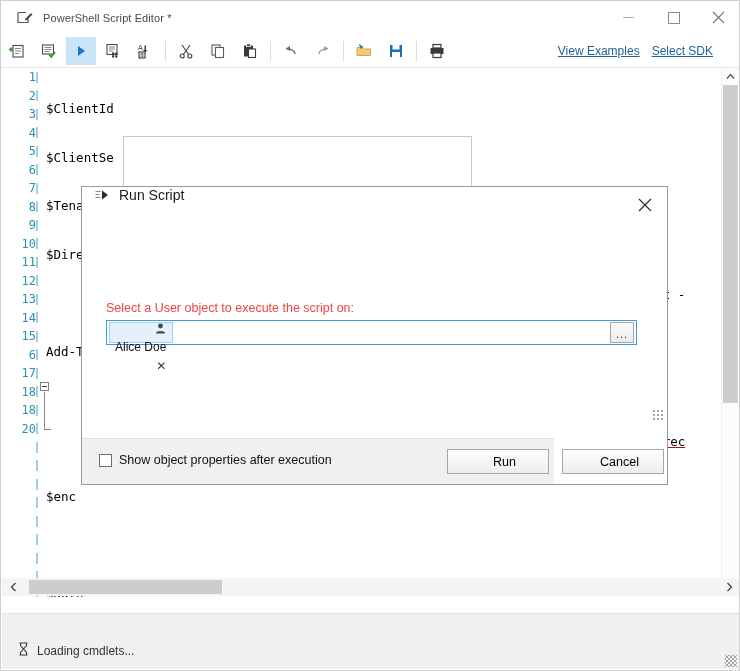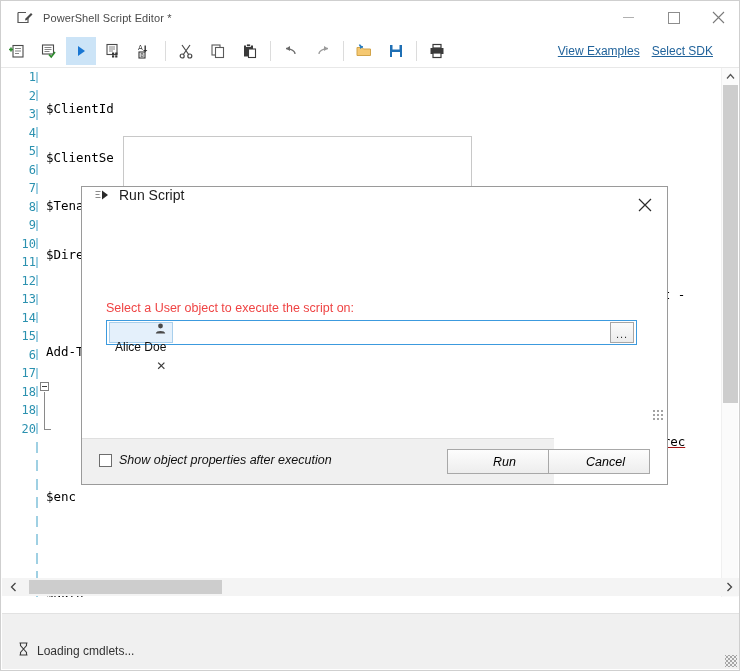--- a/index.html
+++ b/index.html
@@ -216,39 +216,39 @@
     margin-left: auto; margin-right: 2px;
     width: 24px; height: 21px;
     background: linear-gradient(#fbfbfb,#ececec);
     border: 1px solid #a6a6a6;
     display: flex; align-items: flex-end; justify-content: center;
     font-size: 11px; color: #303030; letter-spacing: 1px;
     padding-bottom: 2px;
   }
   .modal-foot {
     position: absolute; left: 0; bottom: 0; width: 472px; height: 46px;
-    background: #f0f0f0; border-top: 1px solid #dfdfdf; font-style: italic;
+    background: #f0f0f0; border-top: 1px solid #dfdfdf;
   }
   .chkrow {
     position: absolute; left: 17px; top: 14px;
     display: flex; align-items: center; gap: 7px;
   }
   .chkbox {
     width: 13px; height: 13px; background: #ffffff; border: 1px solid #6d6d6d;
   }
   .chklabel { font-size: 12.5px; color: #111111; }
   .mbtn {
     position: absolute; top: 10px; height: 25px; width: 102px;
     background: linear-gradient(#fdfdfd,#ededed);
     border: 1px solid #a8a8a8;
     font-size: 12.5px; color: #000000;
     display: flex; align-items: center; justify-content: center; padding-left: 13px;
   }
   .mbtn-run { left: 365px; }
-  .mbtn-cancel { left: 466px; }
+  .mbtn-cancel { left: 480px; }
   .grip {
     position: absolute; right: 3px; bottom: 2px; width: 12px; height: 12px;
     background-image:
       radial-gradient(#9a9a9a 40%, transparent 41%),
       radial-gradient(#9a9a9a 40%, transparent 41%);
     background-size: 4px 4px; background-position: 0 0, 2px 2px;
     opacity: .85;
   }
   .grip2 {
     position: absolute; right: 4px; bottom: 20px; width: 11px; height: 11px;

